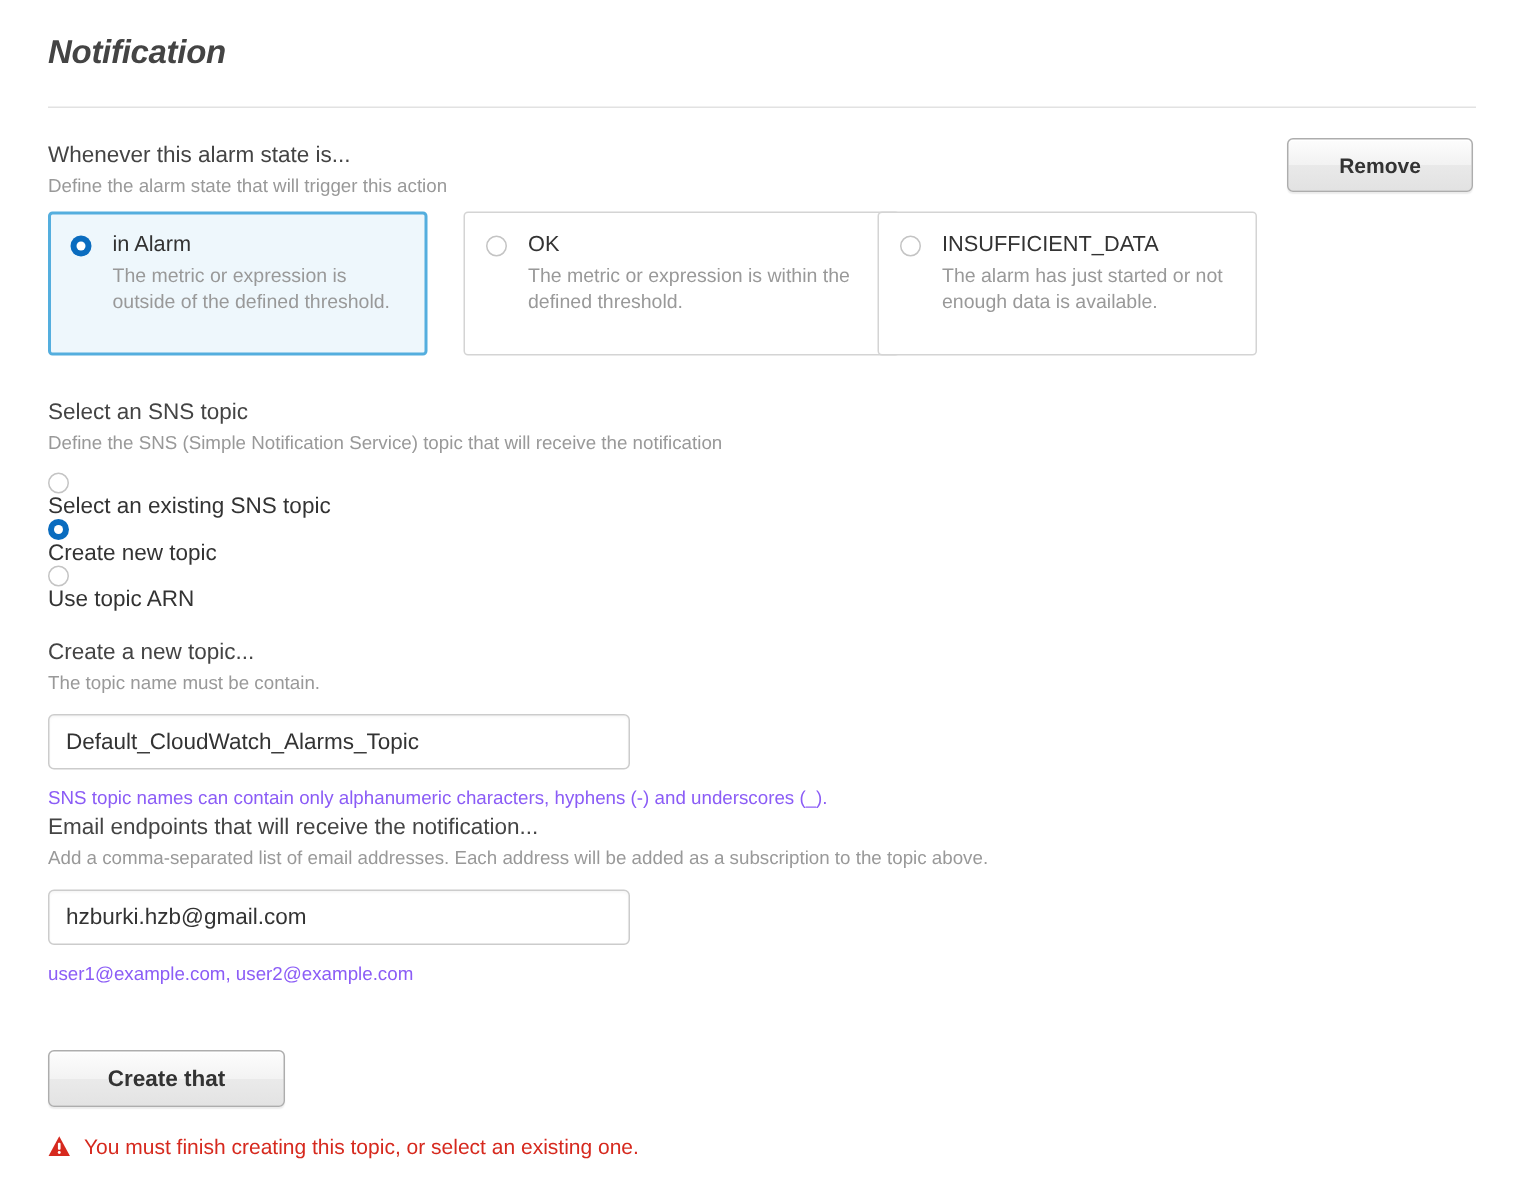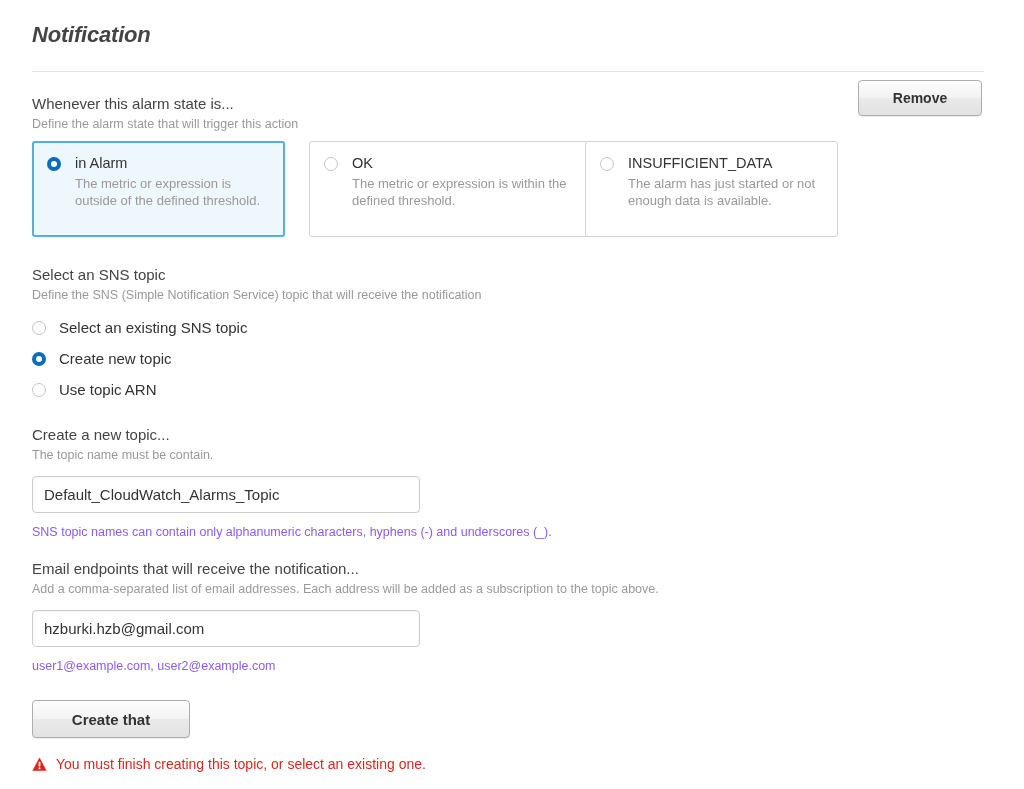--- a/index.html
+++ b/index.html
@@ -59,21 +59,21 @@
   
   .alarm-state-block {
     position: absolute;
     left: 32px;
     top: 95px;
   }
 
   .remove-button {
     position: absolute;
     left: 858px;
-    top: 80px;
+    top: 92px;
     width: 124px;
     height: 36px;
     border: 1px solid #adadad;
     border-radius: 4px;
     background: linear-gradient(to bottom, #fdfdfd 0%, #f2f2f2 50%, #e9e9e9 51%, #e2e2e2 100%);
     box-shadow: 0 1px 1px rgba(0,0,0,0.08), inset 0 1px 0 rgba(255,255,255,0.85);
     font-family: "Liberation Sans", sans-serif;
     font-size: 14px;
     font-weight: bold;
     color: #333333;
@@ -153,35 +153,36 @@
     line-height: 17px;
     margin-top: 3px;
   }
 
   
   .sns-block { position: absolute; left: 32px; top: 266px; }
 
   .radio-list { margin-top: 12px; }
   .radio-row {
     display: flex;
-    align-items: center;
+    align-items: flex-start;
     height: 26px;
     margin-bottom: 5px;
     cursor: pointer;
+    flex-direction: column;
   }
   .radio-row .radio { margin-top: 0; margin-right: 13px; }
   .radio-row-label {
     font-size: 15px;
     color: #333333;
     line-height: 18px;
   }
 
   
   .create-topic-block { position: absolute; left: 32px; top: 426px; }
-  .email-block { position: absolute; left: 32px; top: 560px; }
+  .email-block { position: absolute; left: 32px; top: 543px; }
 
   .text-input {
     display: block;
     width: 388px;
     height: 37px;
     box-sizing: border-box;
     margin-top: 13px;
     padding: 0 11px;
     border: 1px solid #cccccc;
     border-radius: 4px;

